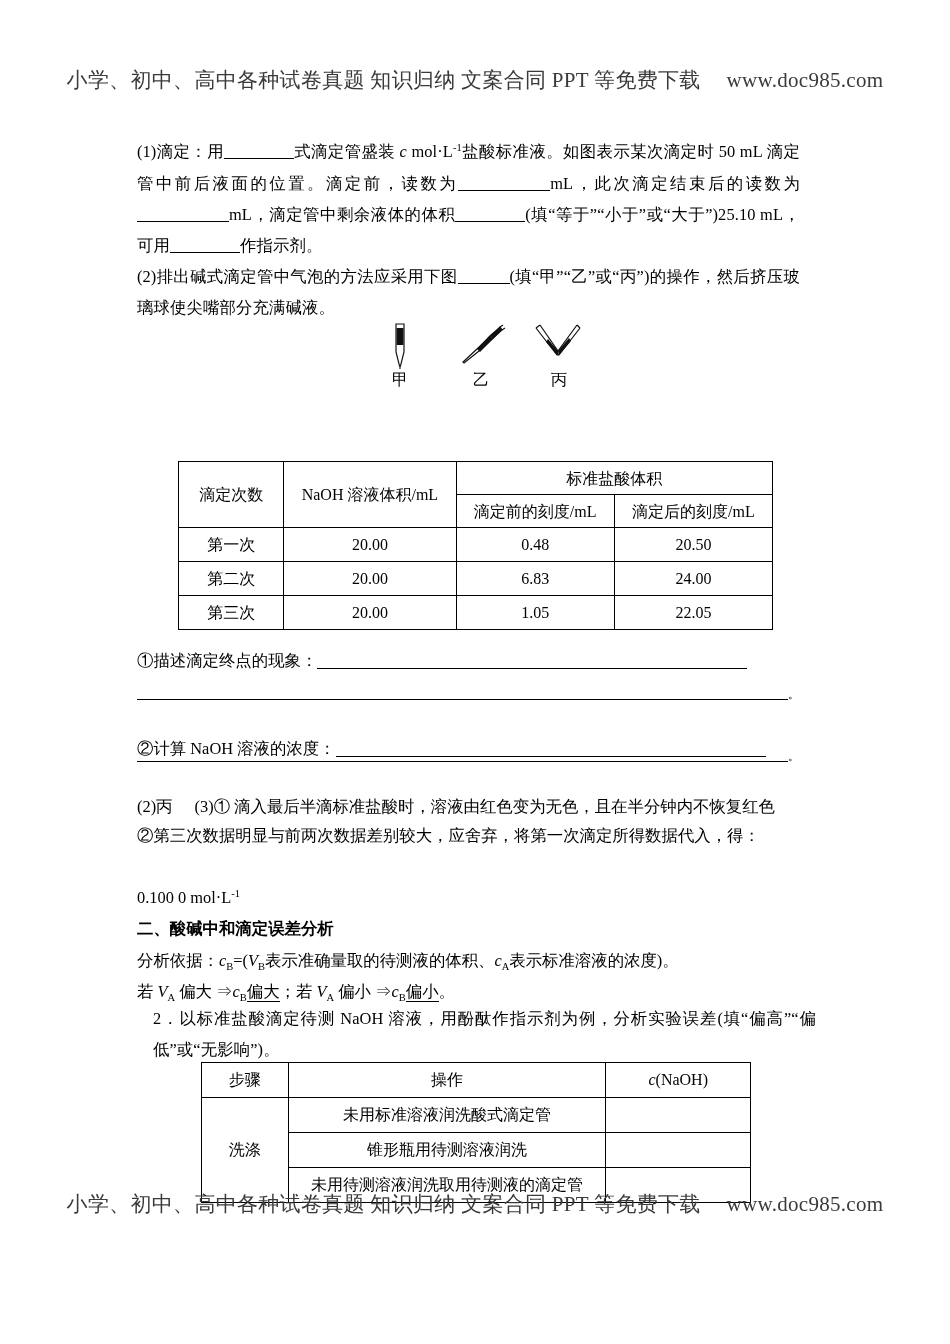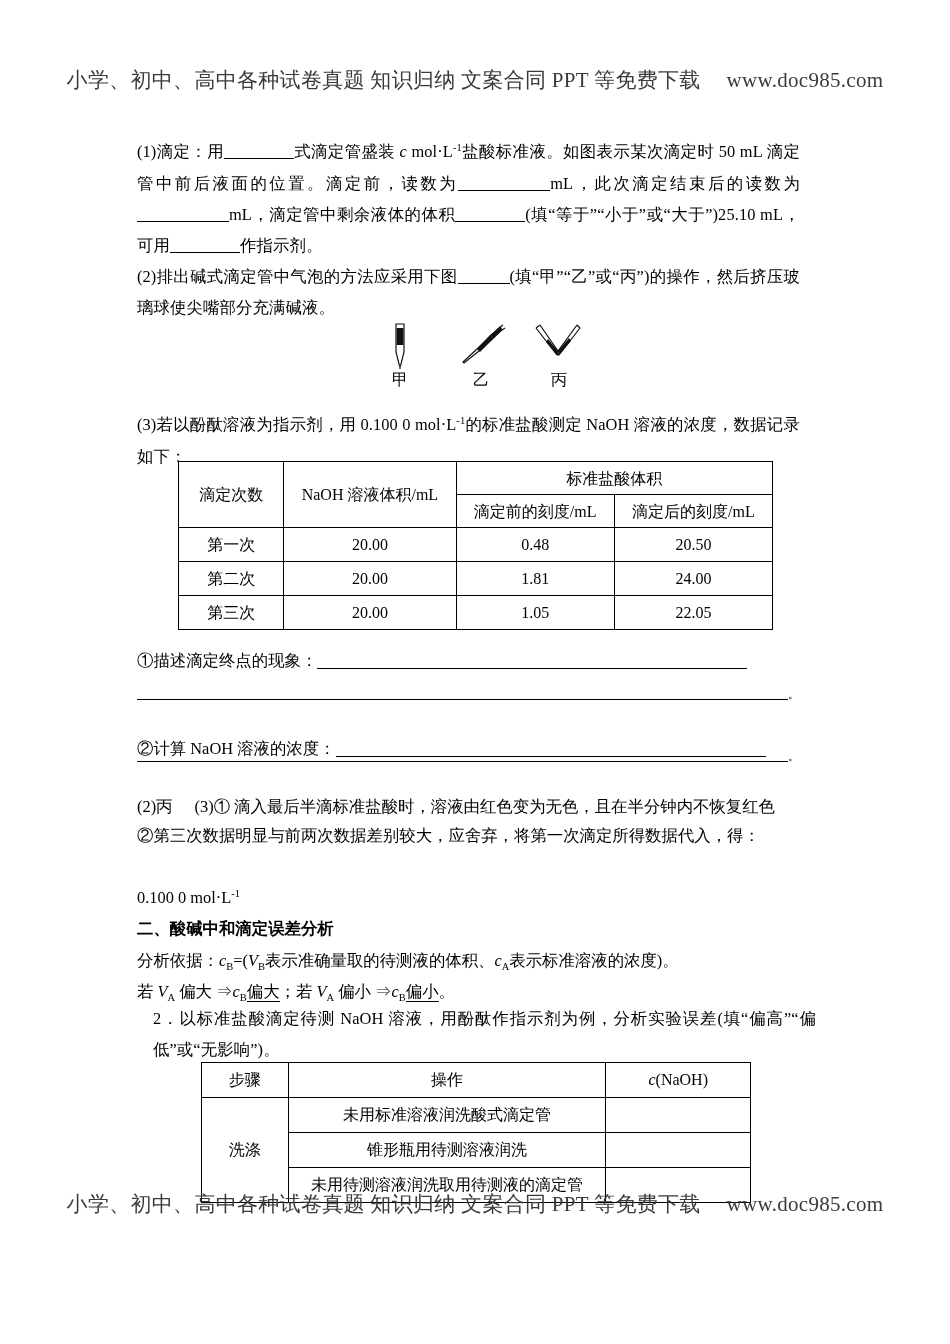--- a/index.html
+++ b/index.html
@@ -145,23 +145,20 @@
           <polygon points="28,29 39,16 41,19 29,33" fill="#111"></polygon>
         </svg>
       </div>
 
     </div>
     <div class="fig-label" style="left:243px;">甲</div>
     <div class="fig-label" style="left:324px;">乙</div>
     <div class="fig-label" style="left:402px;">丙</div>
   </div>
 
-  <div class="ansline" style="top:405px;">
-    <p class="t" style="margin:0;"><span>(3)若以酚酞溶液为指示剂，用 0.100 0 mol·L</span><sup class="s">-1</sup><span>的标准盐酸测定 NaOH 溶液的浓度，数据记录如下：</span></p>
-  </div>
 
   <div class="tbl1-wrap">
     <table class="grid tbl1">
       <tbody>
           <tr>
         <td class="h" rowspan="2" style="width:96px;">滴定次数</td>
         <td class="h" rowspan="2" style="width:180px;">NaOH 溶液体积/mL</td>
         <td class="h" colspan="2">标准盐酸体积</td>
       </tr>
       <tr>
@@ -170,21 +167,21 @@
       </tr>
       <tr>
         <td>第一次</td>
         <td>20.00</td>
         <td>0.48</td>
         <td>20.50</td>
       </tr>
       <tr>
         <td>第二次</td>
         <td>20.00</td>
-        <td>1.81</td>
+        <td>6.83</td>
         <td>24.00</td>
       </tr>
       <tr>
         <td>第三次</td>
         <td>20.00</td>
         <td>1.05</td>
         <td>22.05</td>
       </tr>
     </tbody>
       </table>

